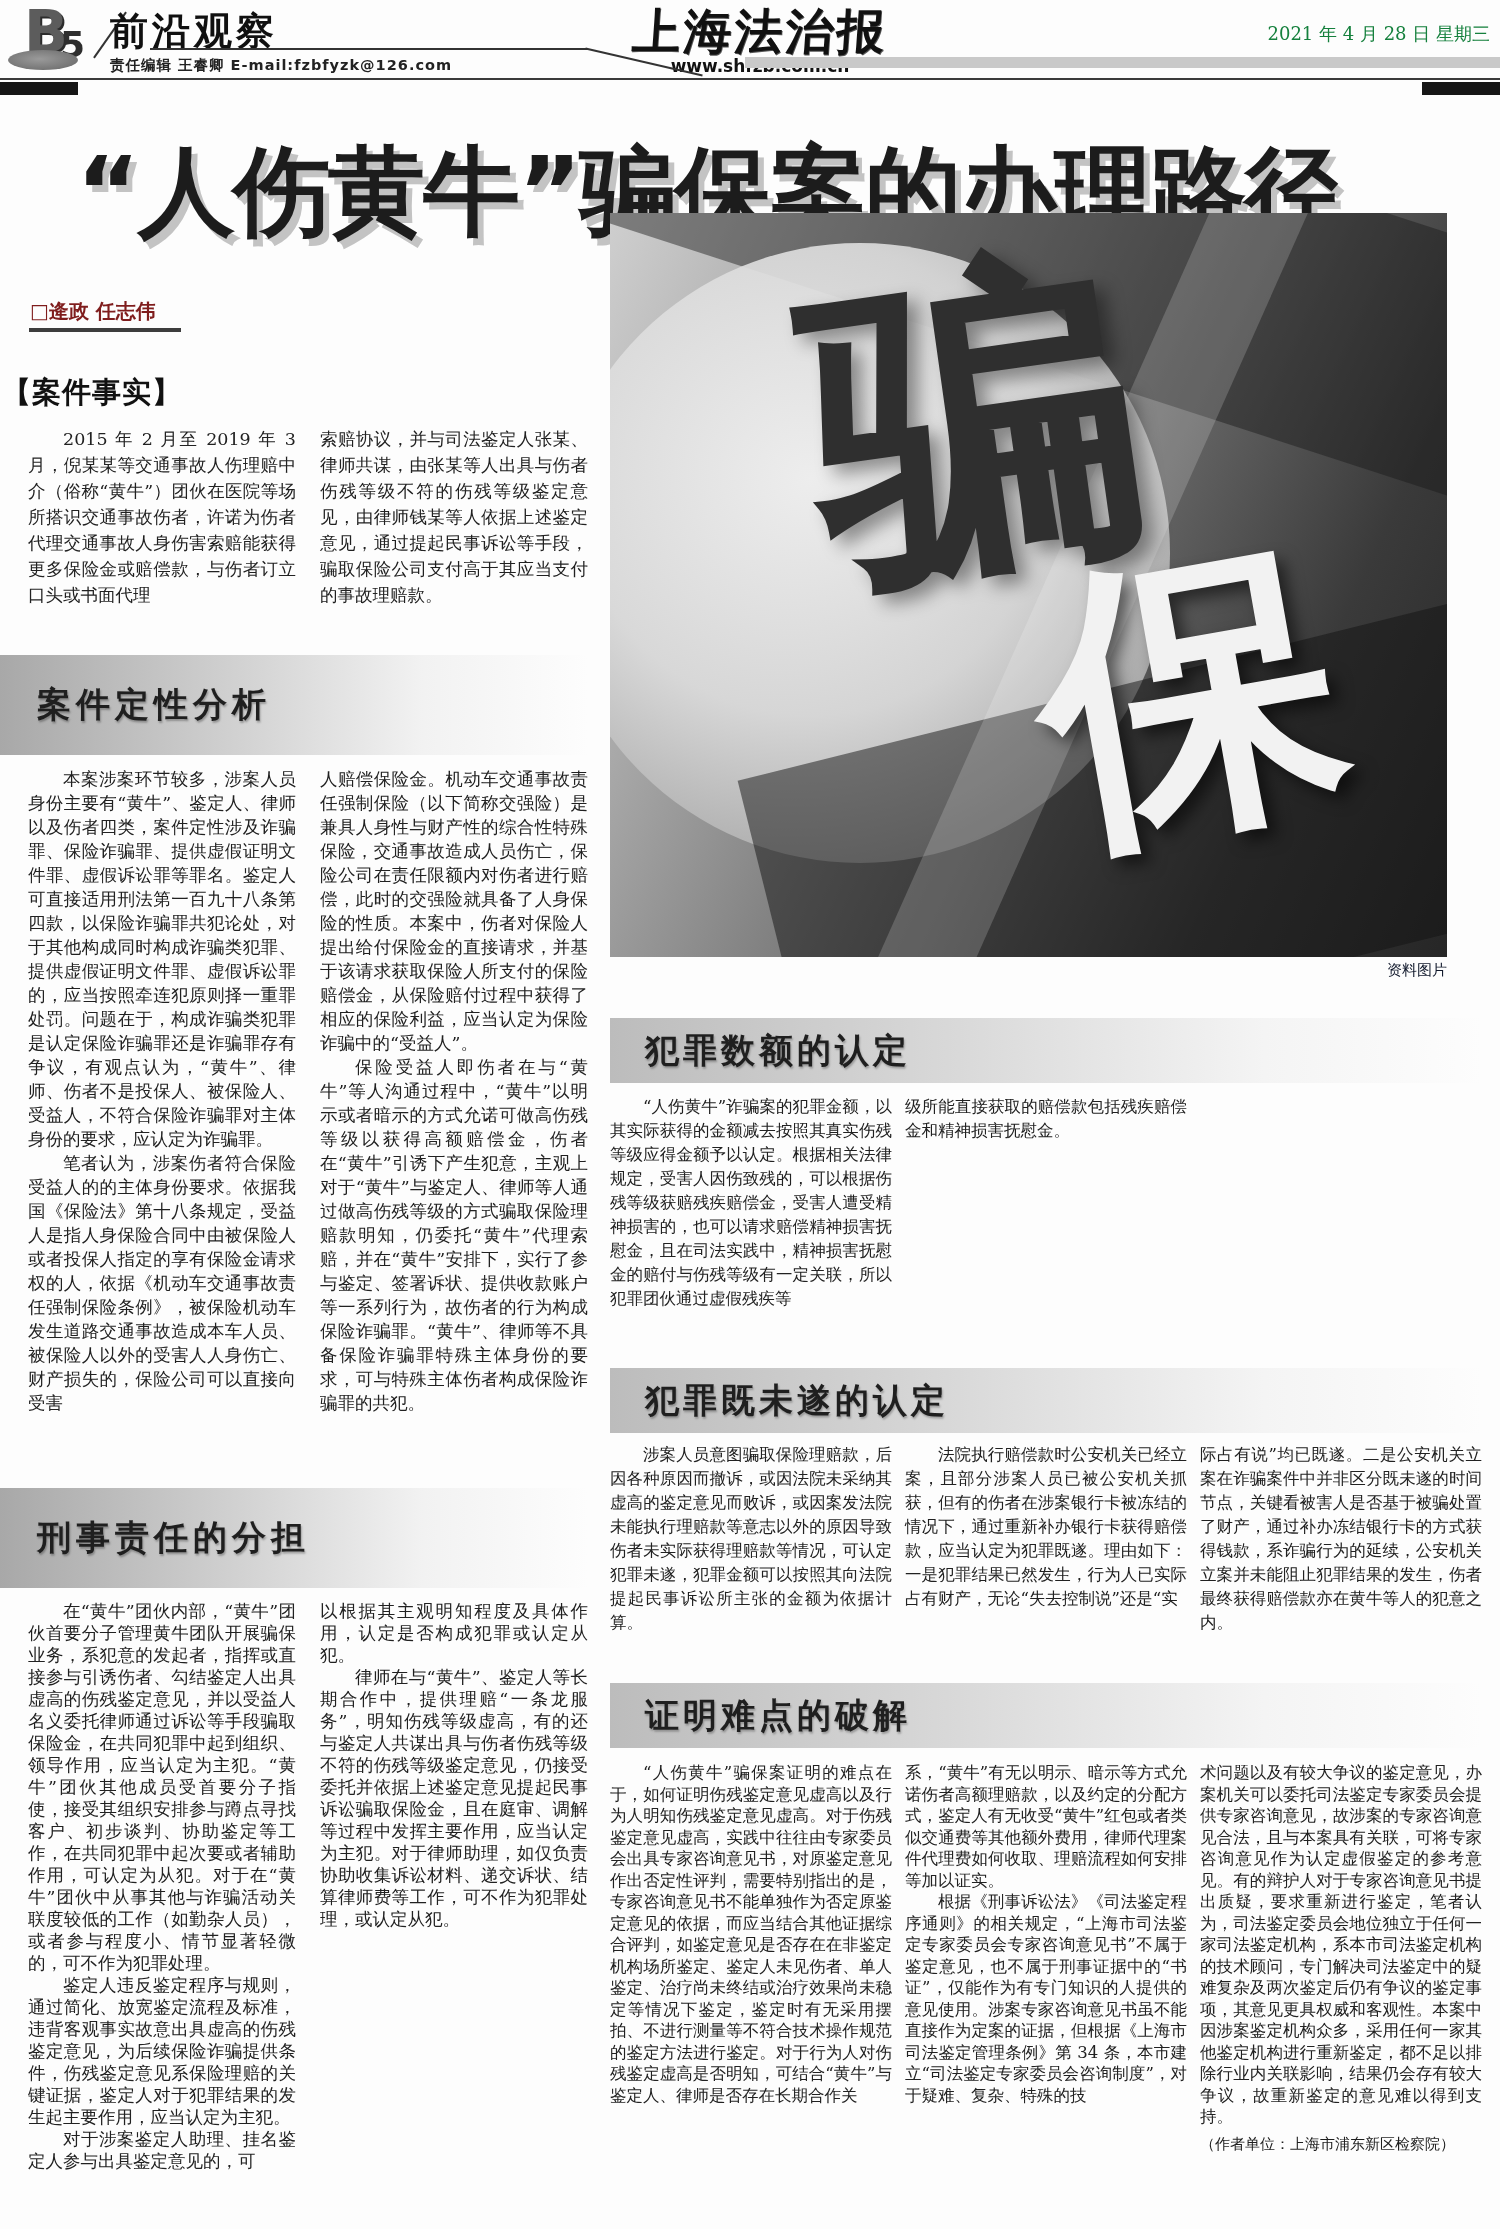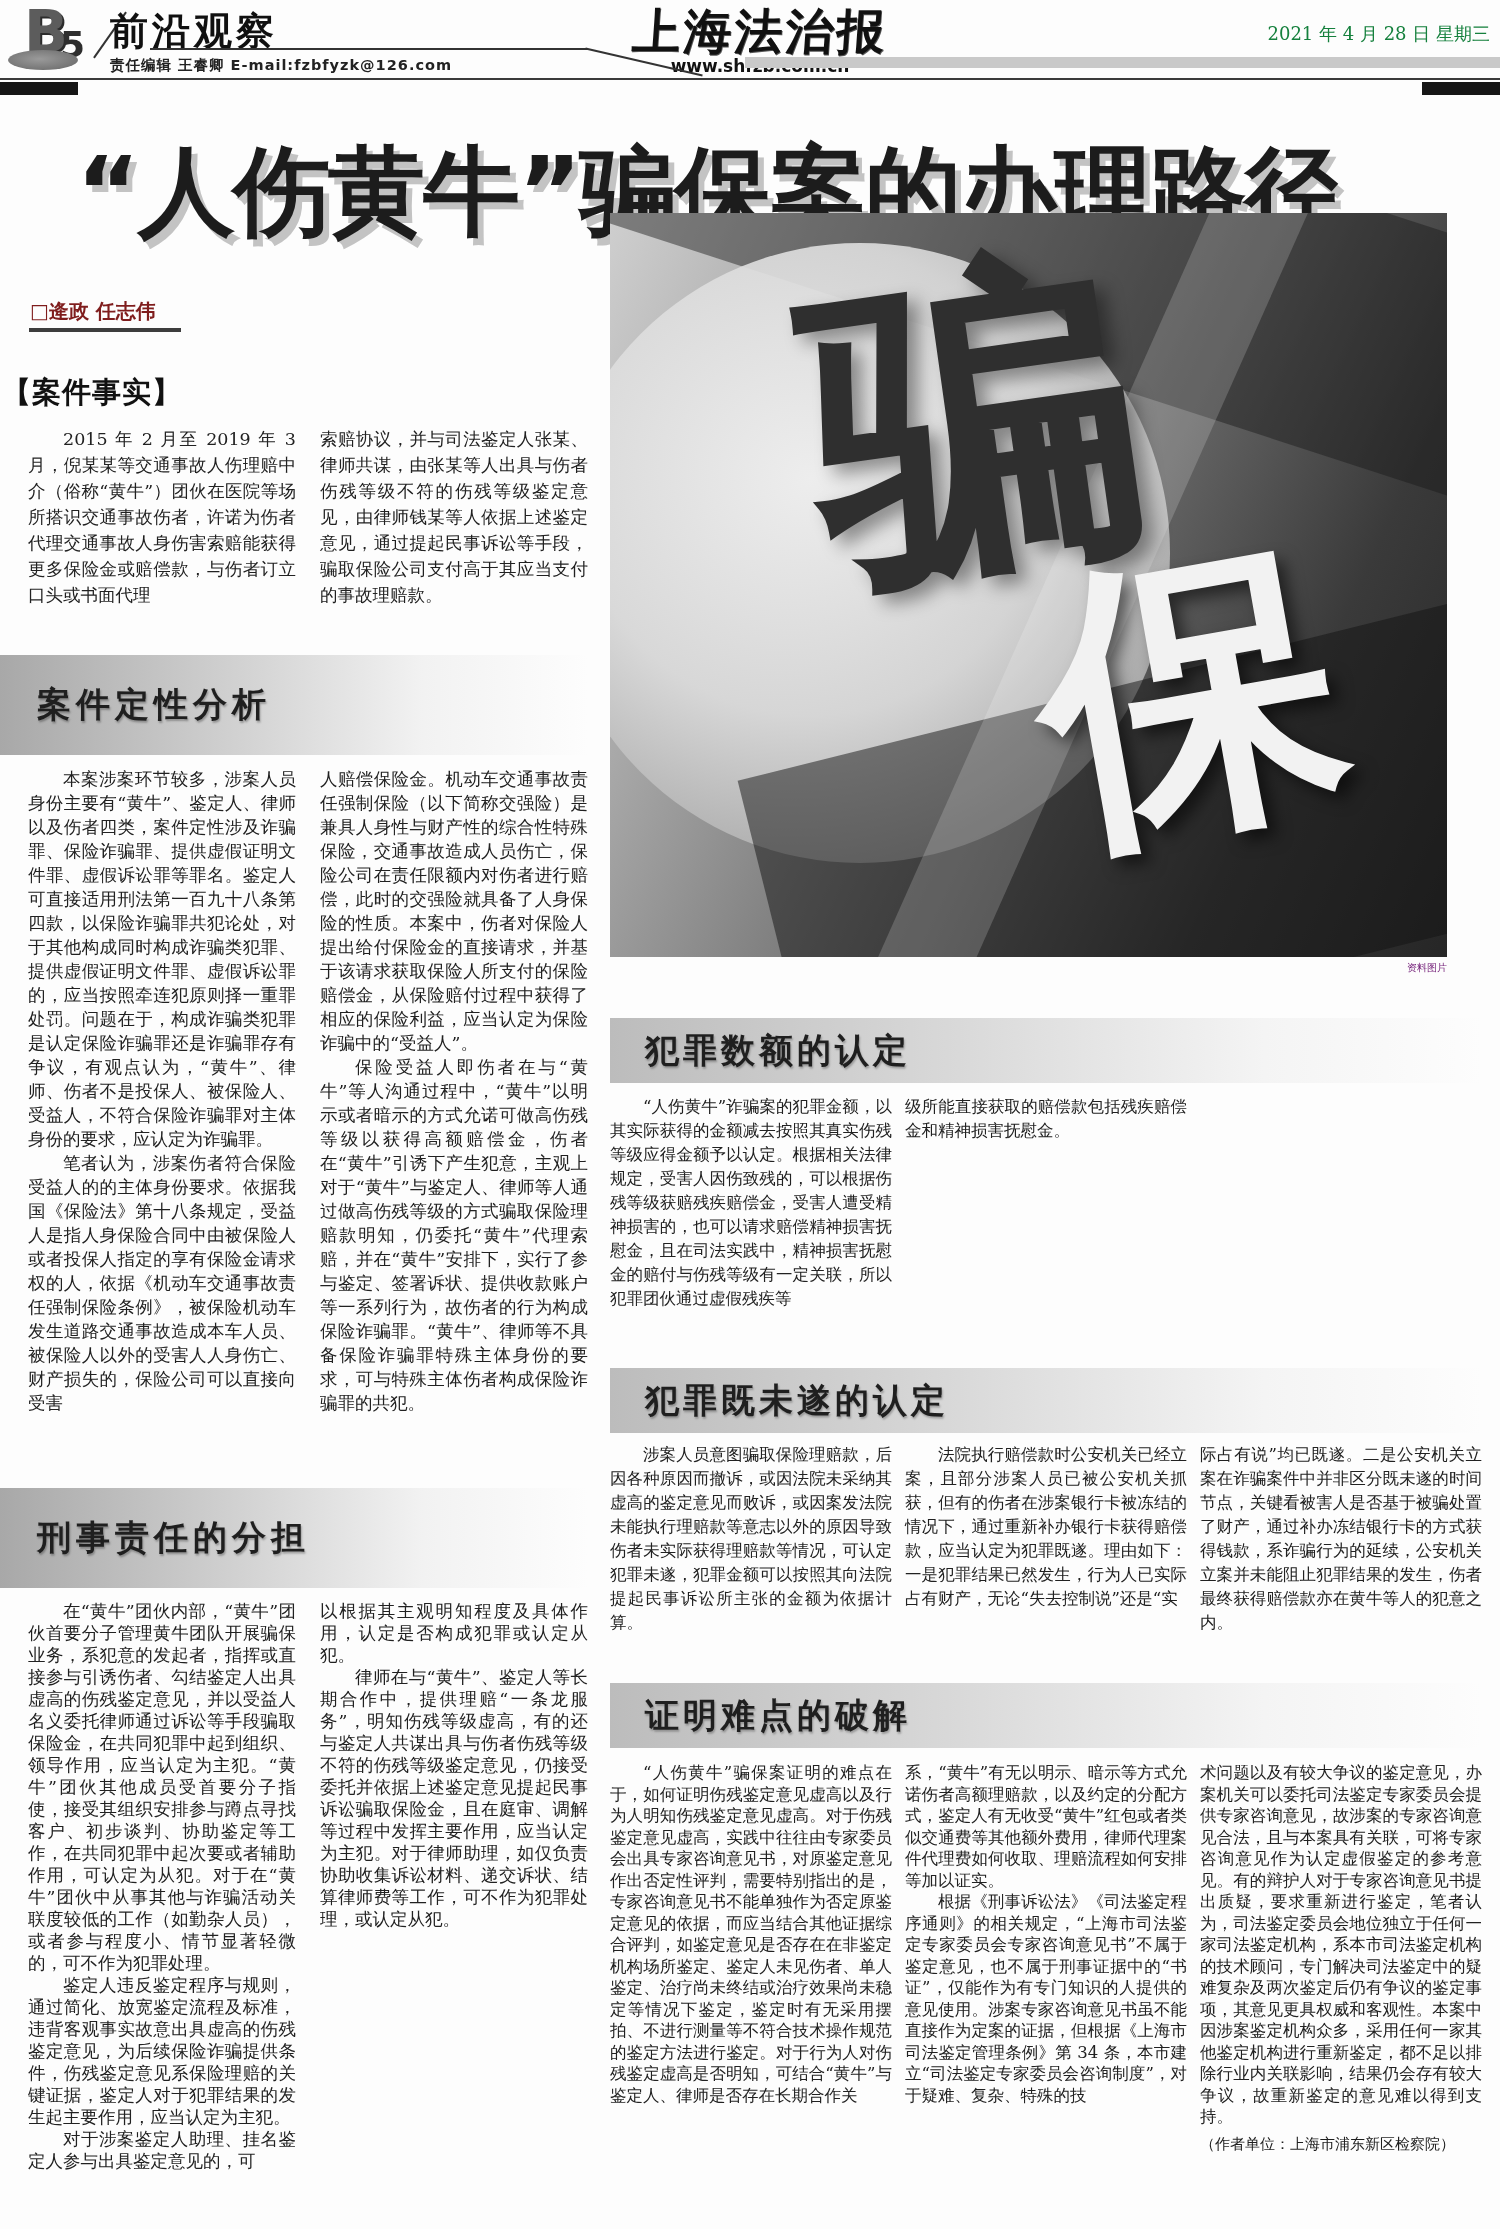--- a/index.html
+++ b/index.html
@@ -75,21 +75,21 @@
         background:radial-gradient(circle at 42% 38%,#f4f4f4 0%,#dcdcdc 45%,#a8a8a8 80%,#8c8c8c 100%);
         opacity:0.92;}
   .ph-band2{position:absolute;left:150px;top:430px;width:1100px;height:320px;
         background:rgba(18,18,18,0.5);transform:rotate(-14deg);}
   .ph-streak{position:absolute;left:430px;top:-60px;width:90px;height:900px;
         background:rgba(255,255,255,0.18);transform:rotate(24deg);}
   .ph-g1{position:absolute;left:200px;top:40px;font-size:330px;line-height:1;font-weight:900;
         color:#2f2f2f;transform:rotate(-8deg);text-shadow:10px 10px 18px rgba(0,0,0,0.40);}
   .ph-g2{position:absolute;left:430px;top:330px;font-size:300px;line-height:1;font-weight:900;
         color:#f2f2f2;transform:rotate(-10deg);text-shadow:8px 10px 16px rgba(0,0,0,0.55);}
-  .caption{margin-top:4px;width:837px;height:24px;text-align:right;font-size:10px;color:#701a75;}
+  .caption{margin-top:4px;width:837px;height:24px;text-align:right;font-size:15px;color:#0f172a;}
   .band-right{height:65px;box-sizing:border-box;padding-left:35px;display:flex;align-items:center;
         font-family:Liberation Serif, serif;font-size:34px;font-weight:900;color:#1f1f1f;
         letter-spacing:4px;text-shadow:1px 2px 2px rgba(0,0,0,0.25);
         background:linear-gradient(to right,#bcbcbc 0%,#d9d9d9 40%,#f4f4f4 75%,#fdfdfd 100%);}
   .band-right.b1{margin-top:33px;} .band-right.b2{margin-top:10px;} .band-right.b3{margin-top:10px;}
   .body-right{margin-top:12px;gap:13px;font-size:16.5px;line-height:24px;}
   .body-right .col{width:282px;}
   .body-right.amount{height:263px;}
   .body-right.attempt{margin-top:10px;height:230px;}
   .body-right.proof{margin-top:14px;height:416px;line-height:21.5px;}

